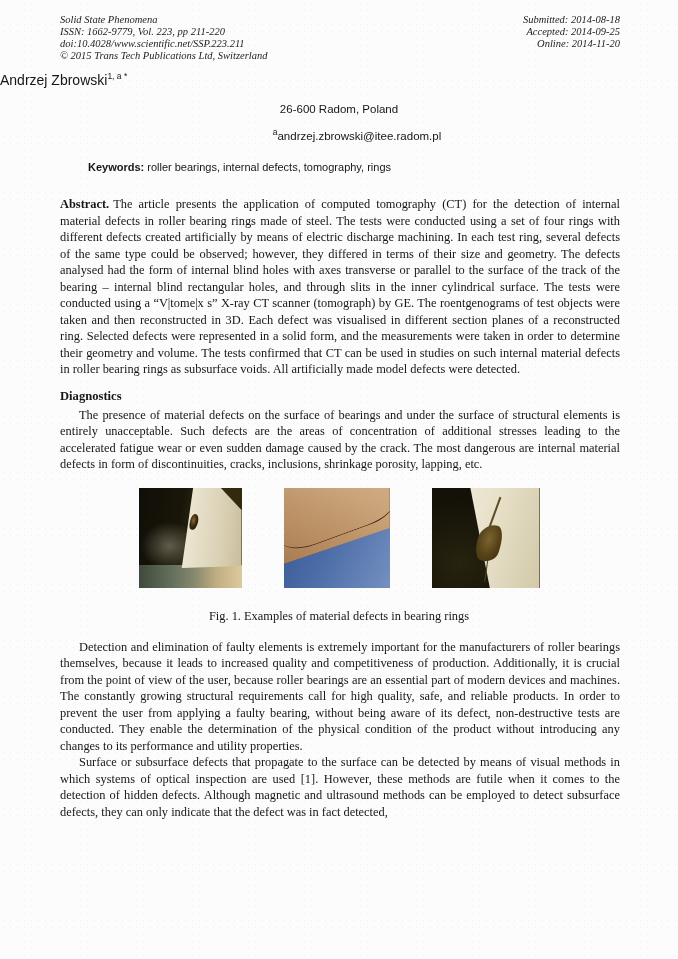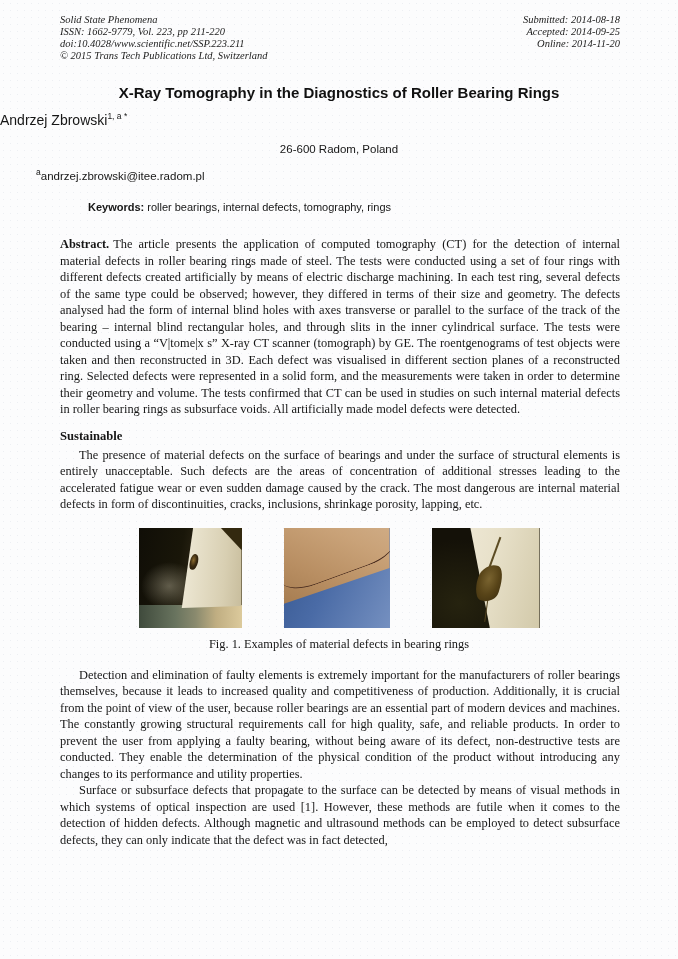--- a/index.html
+++ b/index.html
@@ -37,21 +37,21 @@
     font-family:"Liberation Sans", sans-serif;
     font-size:14px; line-height:18px;
   }
   .author sup, .affiliation sup, .email sup { font-size:8.5px; }
   .affiliation {
     margin-top:13px; text-align:center;
     font-family:"Liberation Sans", sans-serif;
     font-size:11.5px; line-height:14px;
   }
   .email {
-    margin-top:9px; text-align:left;
+    margin-top:9px; text-align:center;
     font-family:"Liberation Sans", sans-serif;
     font-size:11.5px; line-height:14px;margin-left:36px;
   }
   
   .keywords {
     margin:19px 58px 0 60px;
     font-family:"Liberation Sans", sans-serif;
     font-size:11px; line-height:13px;
   }
   .keywords .kw-label { font-weight:bold; margin-right:3px;padding-left:28px; }
@@ -95,56 +95,55 @@
   .photo3 .surface { position:absolute; inset:0;
     clip-path:polygon(36% 0, 100% 0, 100% 100%, 54% 100%);
     background:linear-gradient(105deg,#f3edde 0%,#e8e1ca 50%,#d2c9a9 100%); }
   .photo3 .blob { position:absolute; left:42%; top:36%; width:24px; height:38px;
     background:radial-gradient(ellipse at 45% 40%, #7a6430 0%, #584418 50%, #3a2c0e 100%);
     border-radius:65% 35% 60% 40% / 45% 60% 35% 55%; transform:rotate(18deg); }
   .photo3 .tail-top { position:absolute; left:58%; top:8%; width:1.6px; height:32px;
     background:#5c4c24; transform:rotate(20deg); }
   .photo3 .tail-bottom { position:absolute; left:50%; top:68%; width:1.4px; height:26px;
     background:#51421e; transform:rotate(8deg); }
-  .fig-caption { margin-top:8px; text-align:center; font-size:12.4px; line-height:16px; }
+  .fig-caption { margin-top:20px; text-align:center; font-size:12.4px; line-height:16px; }
 </style>
 </head>
 <body>
 
 <div class="page">
 
   <div class="header-meta">
     <div class="left">
       <div>Solid State Phenomena</div>
       <div>ISSN: 1662-9779, Vol. 223, pp 211-220</div>
       <div>doi:10.4028/www.scientific.net/SSP.223.211</div>
       <div>© 2015 Trans Tech Publications Ltd, Switzerland</div>
     </div>
     <div class="right">
       <div>Submitted: 2014-08-18</div>
       <div>Accepted: 2014-09-25</div>
       <div>Online: 2014-11-20</div>
     </div>
   </div>
 
-  <h1 class="title">X-Ray Tomography in the Diagnostics of Roller Bearing Rings</h1>
 
   <div class="author"><span>Andrzej Zbrowski</span><sup>1, a *</sup></div>
 
   <div class="affiliation">
     <div>26-600 Radom, Poland</div>
   </div>
 
   <div class="email"><sup>a</sup><span>andrzej.zbrowski@itee.radom.pl</span></div>
 
   <div class="keywords"><span class="kw-label">Keywords:</span><span>roller bearings, internal defects, tomography, rings</span></div>
 
   <p class="bodytext abstract"><span class="abs-label">Abstract.</span><span>The article presents the application of computed tomography (CT) for the detection of internal material defects in roller bearing rings made of steel. The tests were conducted using a set of four rings with different defects created artificially by means of electric discharge machining. In each test ring, several defects of the same type could be observed; however, they differed in terms of their size and geometry. The defects analysed had the form of internal blind holes with axes transverse or parallel to the surface of the track of the bearing – internal blind rectangular holes, and through slits in the inner cylindrical surface. The tests were conducted using a “V|tome|x s” X-ray CT scanner (tomograph) by GE. The roentgenograms of test objects were taken and then reconstructed in 3D. Each defect was visualised in different section planes of a reconstructed ring. Selected defects were represented in a solid form, and the measurements were taken in order to determine their geometry and volume. The tests confirmed that CT can be used in studies on such internal material defects in roller bearing rings as subsurface voids. All artificially made model defects were detected.</span></p>
 
-  <h2 class="section-heading">Sustainable</h2>
+  <h2 class="section-heading">Diagnostics</h2>
 
   <p class="bodytext para para-first">The presence of material defects on the surface of bearings and under the surface of structural elements is entirely unacceptable. Such defects are the areas of concentration of additional stresses leading to the accelerated fatigue wear or even sudden damage caused by the crack. The most dangerous are internal material defects in form of discontinuities, cracks, inclusions, shrinkage porosity, lapping, etc.</p>
 
   <div class="figure">
     <div class="fig-row">
       <div class="photo photo1">
         <div class="smoke"></div>
         <div class="floor"></div>
         <div class="metal"></div>
         <div class="defect"></div>

